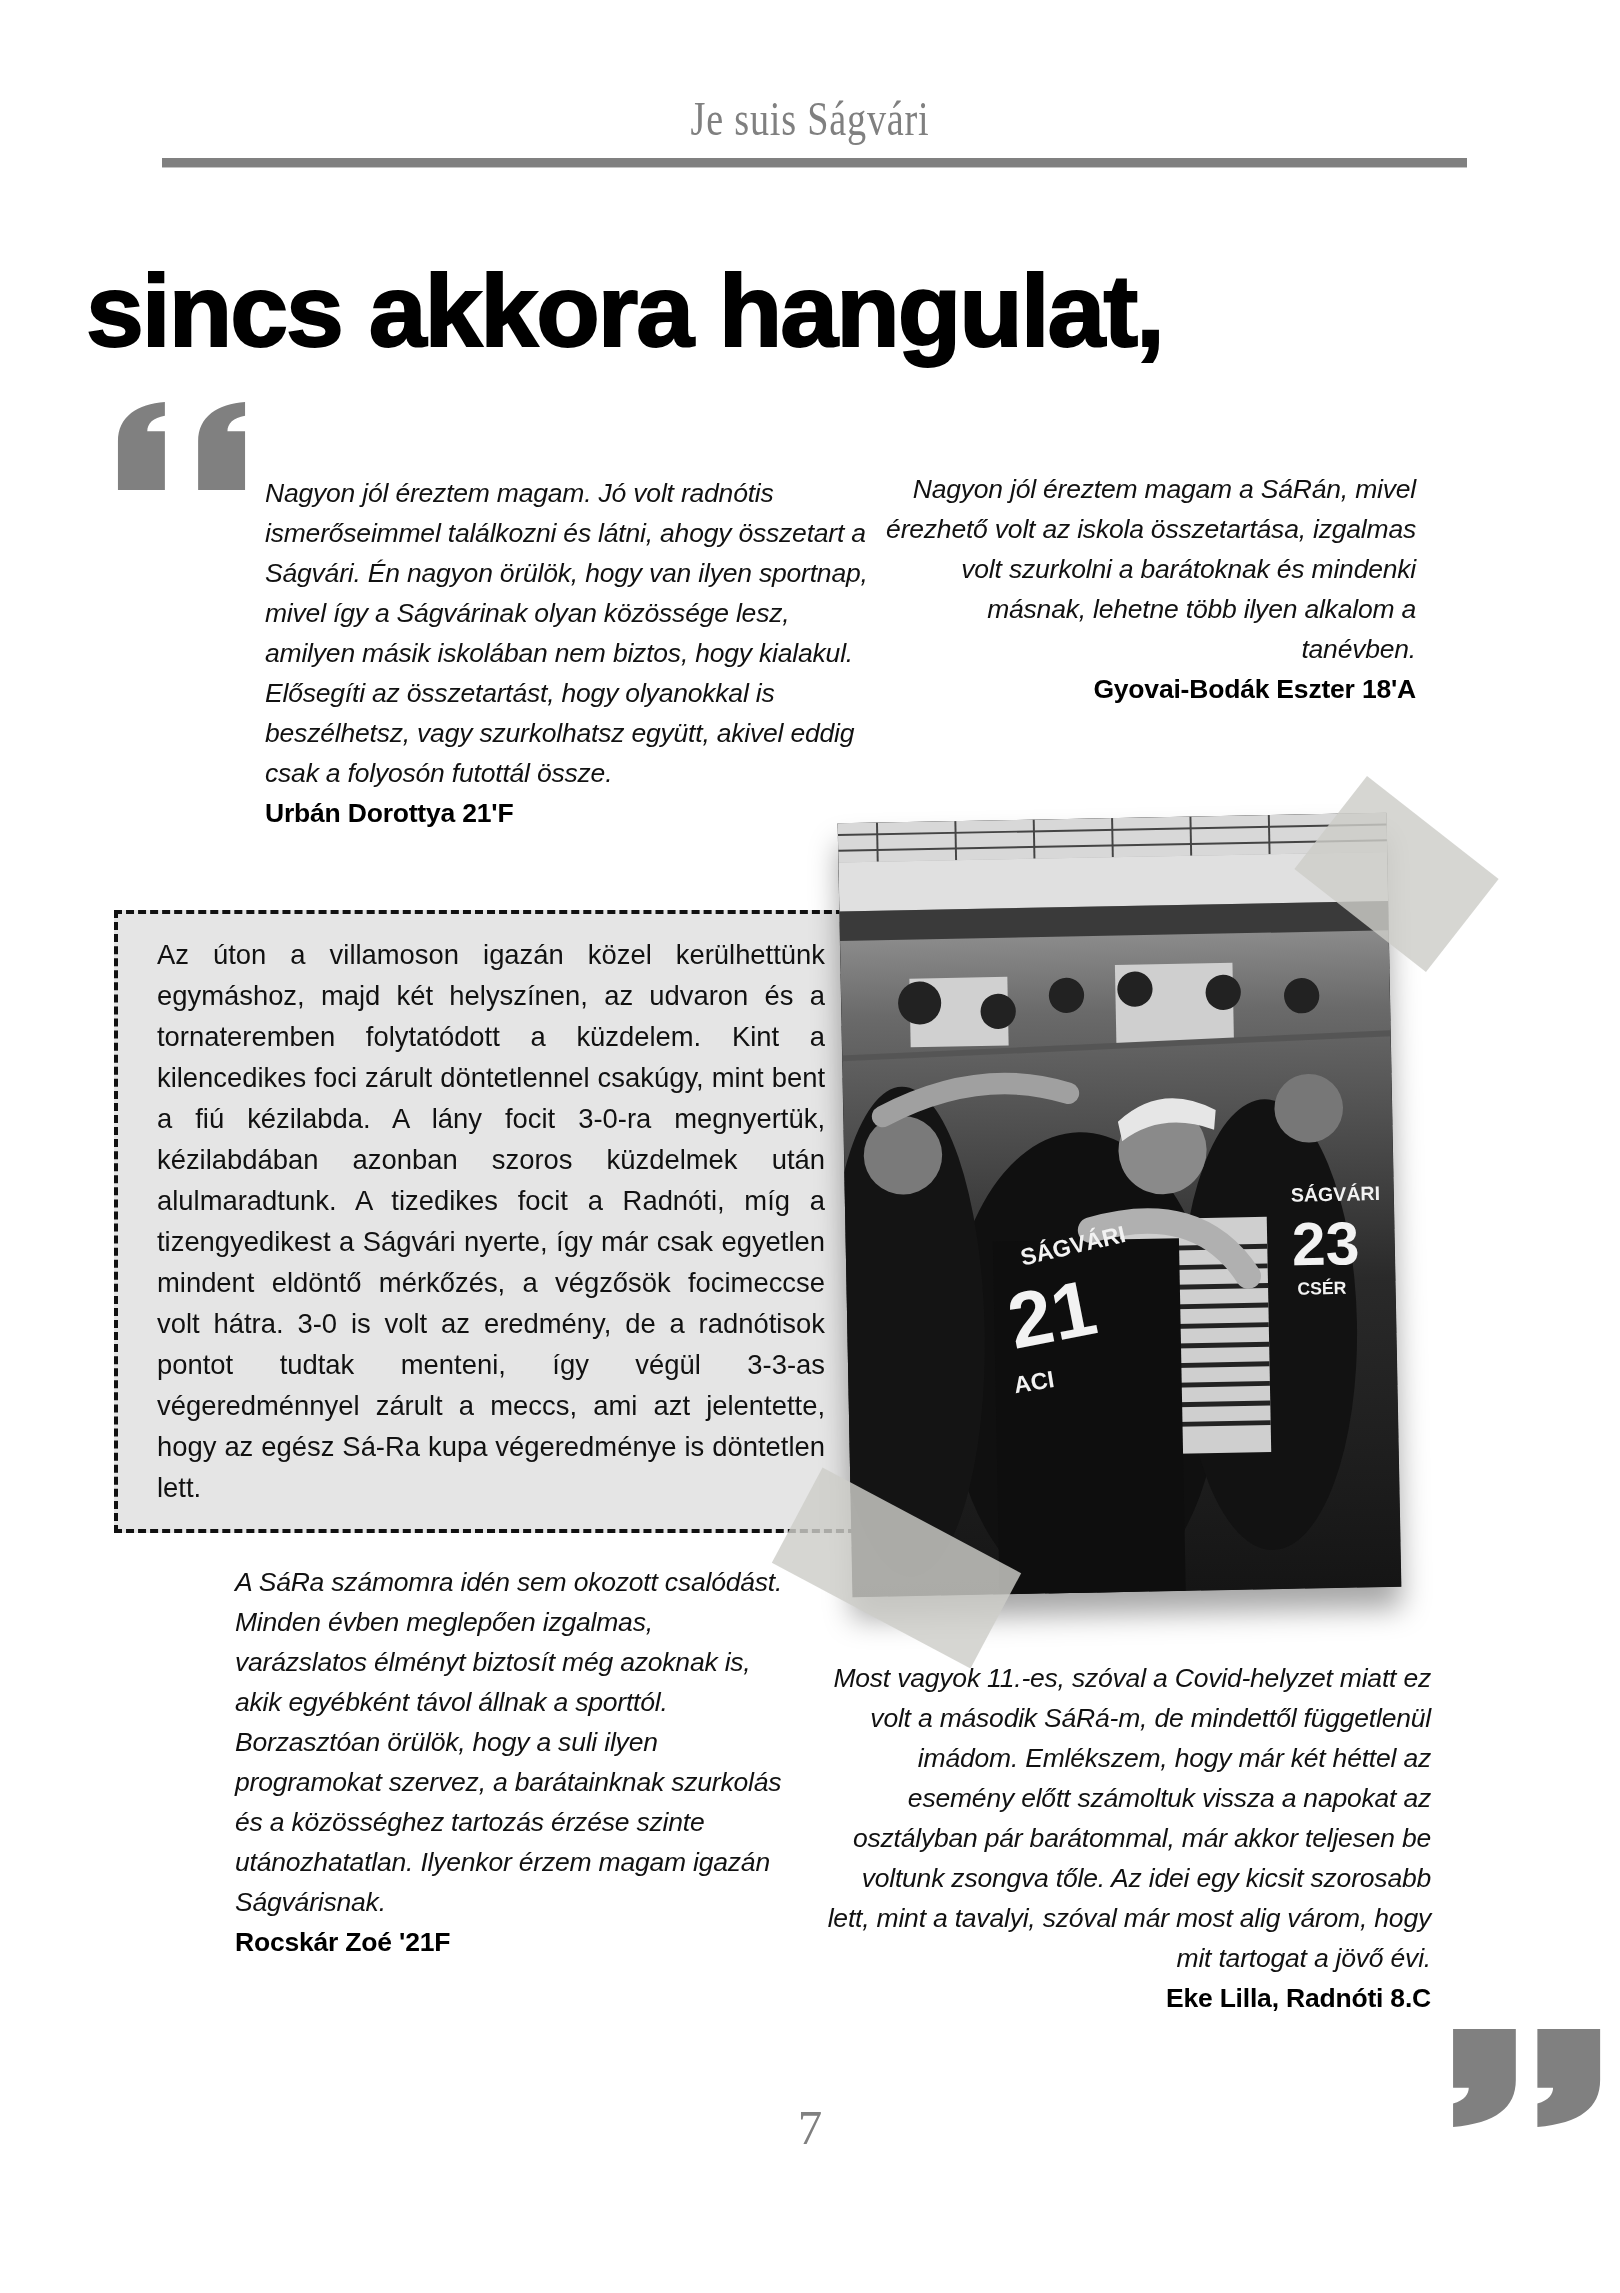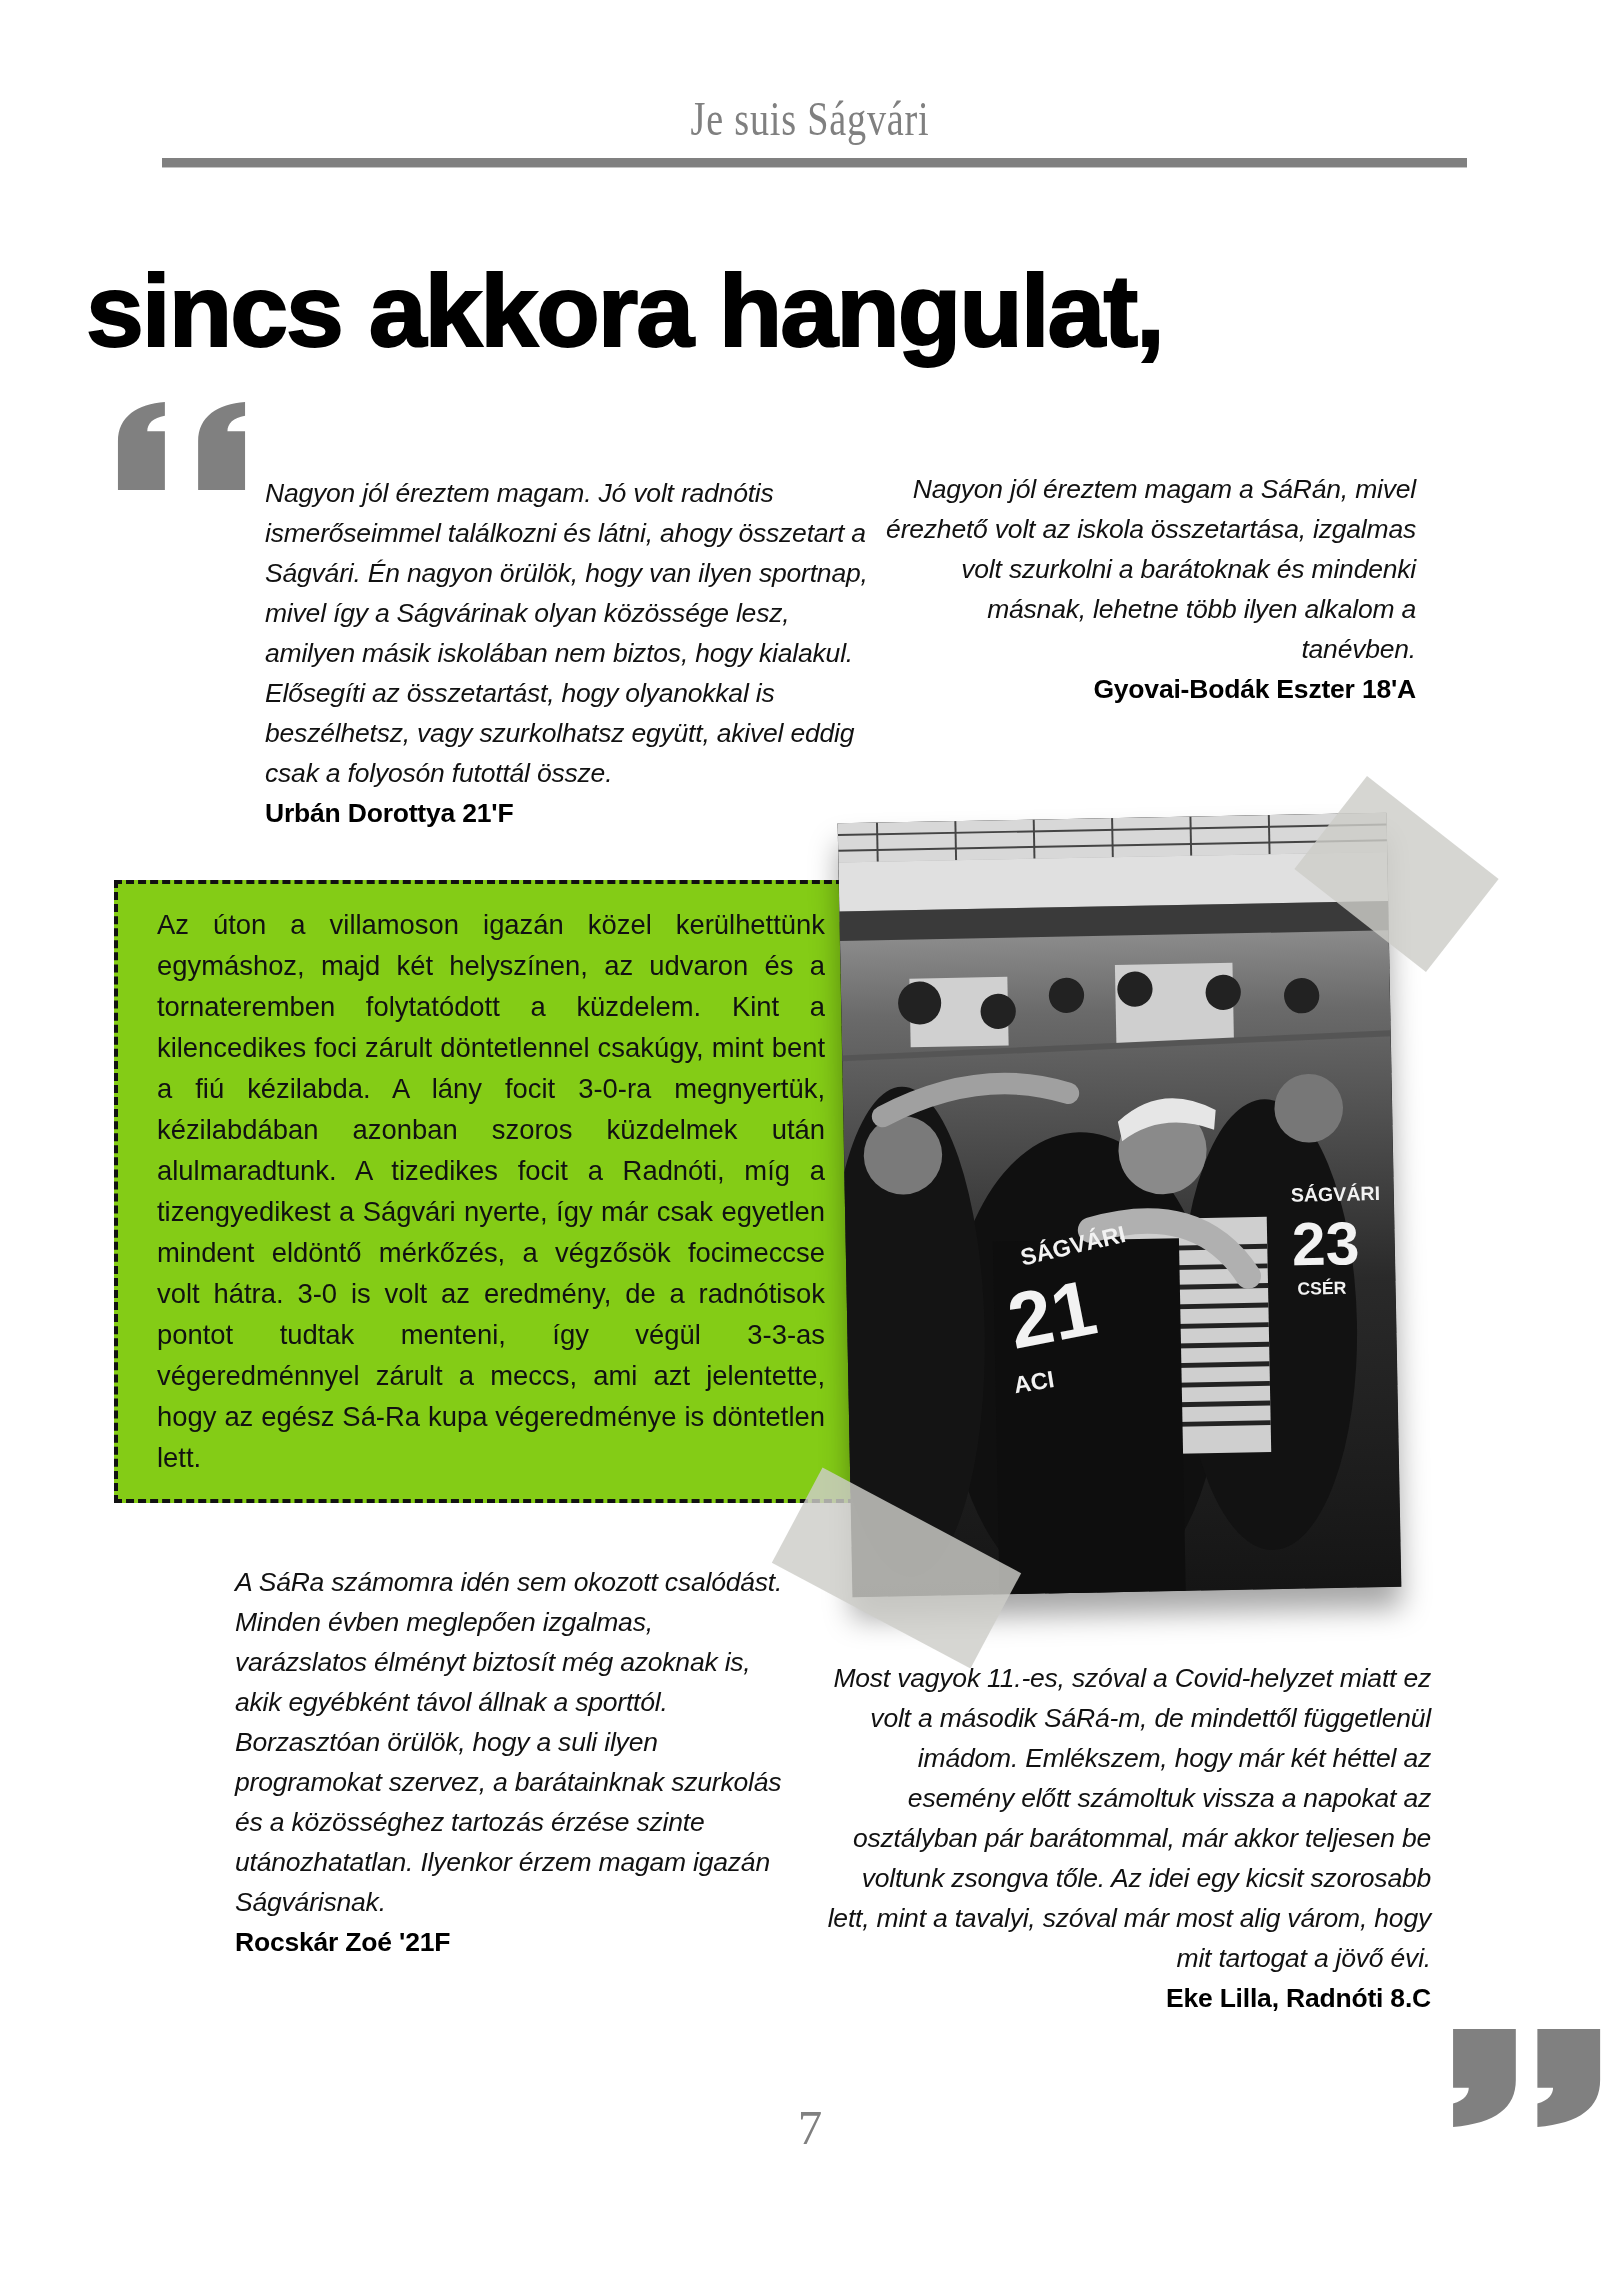--- a/index.html
+++ b/index.html
@@ -14,21 +14,21 @@
   .quote-close { position: absolute; left: 1453px; top: 2029px; width: 157px; height: 100px; }
 
   .quote { position: absolute; font-style: italic; font-size: 26.5px; line-height: 40px; color: #111; letter-spacing: -0.2px; }
   .quote .author { font-style: normal; font-weight: 700; color: #000; }
 
   .q1 { left: 265px; top: 425px; width: 617px; text-align: left; margin-top: 48px; }
   .q2 { left: 882px; top: 469px; width: 534px; text-align: right; }
   .q3 { left: 235px; top: 1562px; width: 549px; text-align: left; }
   .q4 { left: 823px; top: 1658px; width: 608px; text-align: right; }
 
-  .box { position: absolute; left: 114px; top: 880px; width: 742px; height: 623px; background: #84cc16; box-sizing: border-box; border: 4.9px dashed #111; }
+  .box { position: absolute; left: 114px; top: 910px; width: 742px; height: 623px; background: #e5e5e5; box-sizing: border-box; border: 4.9px dashed #111; }
   .box-text { position: absolute; left: 39px; top: 19.6px; width: 668px; font-size: 27.4px; line-height: 41px; text-align: justify; color: #111; }
 
   .photo-shadow { position: absolute; left: 845px; top: 818px; width: 549px; height: 774px; box-shadow: 0 21.6px 29px rgba(0,0,0,0.35); transform: rotate(-1.1deg); }
   .photo { position: absolute; left: 845px; top: 818px; width: 549px; height: 774px; background: #1a1a1a; transform: rotate(-1.1deg); overflow: hidden; }
   .tape { position: absolute; background: rgba(205,205,200,0.82); }
   .tape1 { left: 1313px; top: 815px; width: 167px; height: 118px; transform: rotate(38deg); }
   .tape2 { left: 784px; top: 1514px; width: 225px; height: 108px; transform: rotate(28deg); }
 
   .page-number { position: absolute; left: 0; width: 1620px; top: 2099px; text-align: center; font-family: "Liberation Serif", serif; font-size: 49px; color: #808080; }
 </style>

